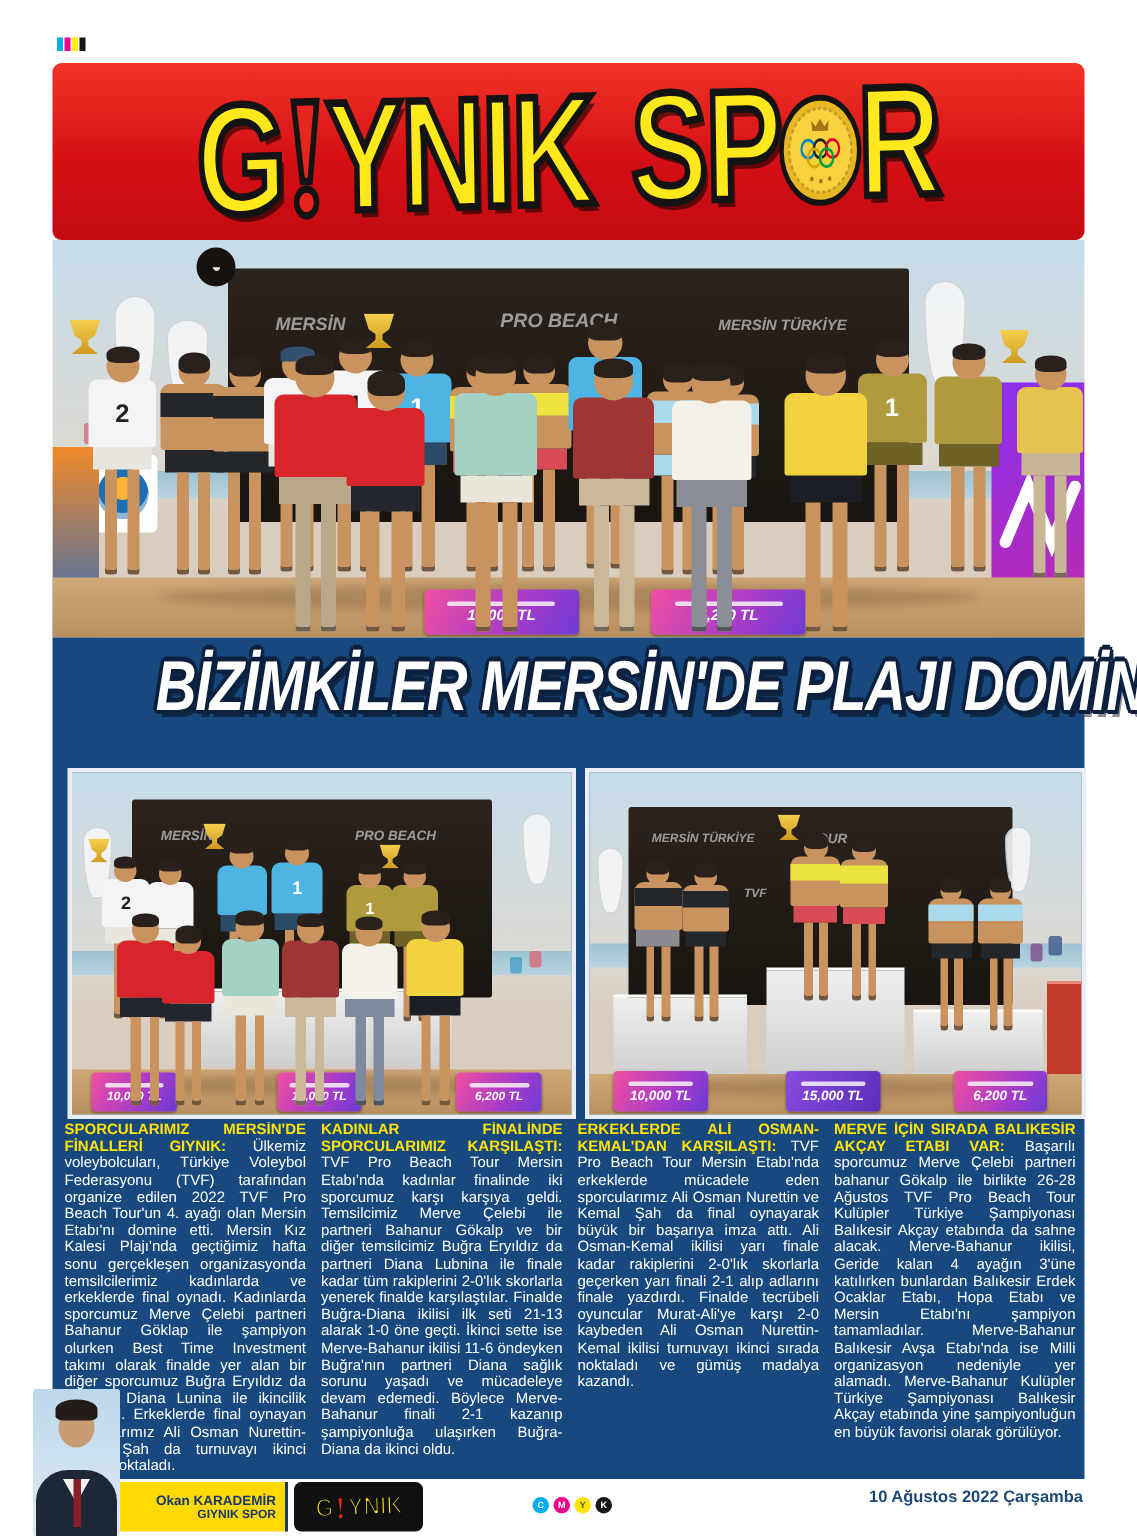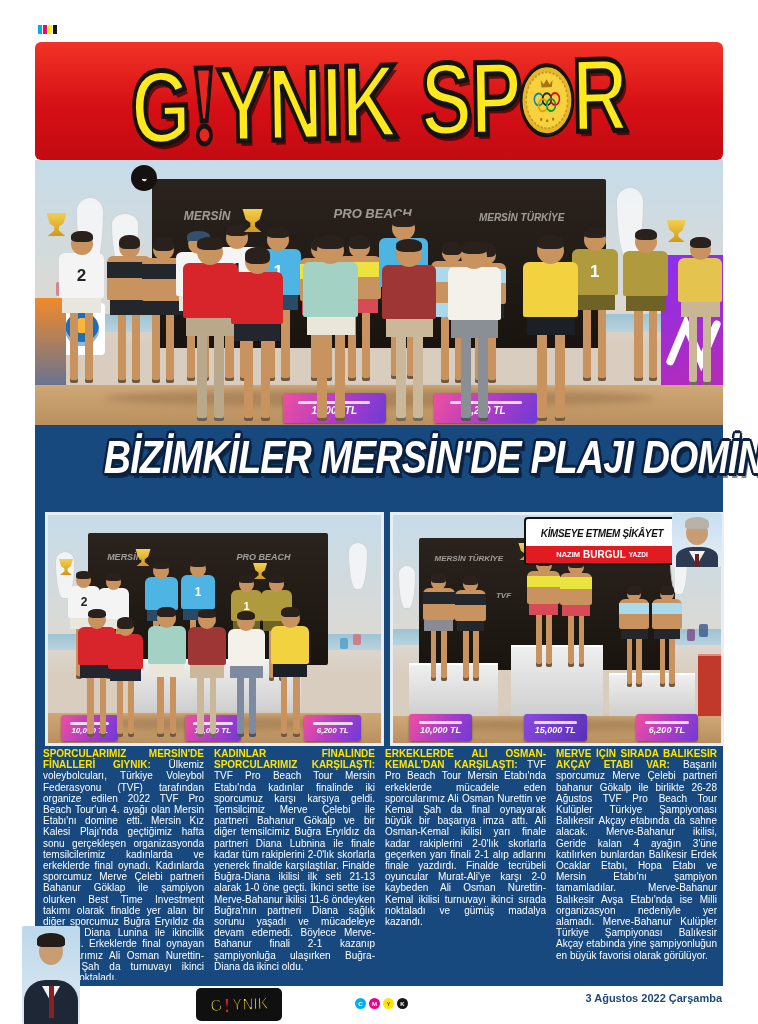--- a/index.html
+++ b/index.html
@@ -708,37 +708,20 @@
           </div>
           <div class="p-bottom" style="height: 10px; background: rgb(35, 38, 43);"></div>
           <div class="p-legs" style="flex: 1 1 0%;">
             <div class="p-leg" style="background: rgb(201, 147, 95);"></div>
             <div class="p-leg" style="background: rgb(201, 147, 95);"></div>
           </div>
         </div>
       </div>
   </div>
 
-  <div class="columnist">
-    <div class="col-box">
-      <div class="col-title">KİMSEYE ETMEM ŞİKÂYET</div>
-      <div class="col-byline">
-        <span class="b1">NAZIM</span>
-        <span class="b2">BURGUL</span>
-        <span class="b3">YAZDI</span>
-      </div>
-    </div>
-    <div class="col-photo">
-      <div class="suit" style="left:4px;bottom:-6px;width:42px;height:26px;background:#2c3a52"></div>
-      <div class="shirtv" style="left:17px;bottom:2px;width:16px;height:14px"></div>
-      <div class="tie" style="left:23px;bottom:0;width:4px;height:13px"></div>
-      <div class="face" style="left:14px;top:8px;width:22px;height:24px"></div>
-      <div class="hairgrey" style="left:13px;top:4px;width:24px;height:12px;background:#b9b2a8"></div>
-    </div>
-  </div>
 
   <div class="articles">
     <div class="article">
       <b>SPORCULARIMIZ MERSİN'DE FİNALLERİ GIYNIK:</b>
       <span>Ülkemiz voleybolcuları, Türkiye Voleybol Federasyonu (TVF) tarafından organize edilen 2022 TVF Pro Beach Tour'un 4. ayağı olan Mersin Etabı'nı domine etti. Mersin Kız Kalesi Plajı'nda geçtiğimiz hafta sonu gerçekleşen organizasyonda temsilcilerimiz kadınlarda ve erkeklerde final oynadı. Kadınlarda sporcumuz Merve Çelebi partneri Bahanur Göklap ile şampiyon olurken Best Time Investment takımı olarak finalde yer alan bir diğer sporcumuz Buğra Eryıldız da partneri Diana Lunina ile ikincilik elde etti. Erkeklerde final oynayan sporcularımız Ali Osman Nurettin-Kemal Şah da turnuvayı ikinci sırada noktaladı.</span>
     </div>
     <div class="article">
       <b>KADINLAR FİNALİNDE SPORCULARIMIZ KARŞILAŞTI:</b>
       <span>TVF Pro Beach Tour Mersin Etabı'nda kadınlar finalinde iki sporcumuz karşı karşıya geldi. Temsilcimiz Merve Çelebi ile partneri Bahanur Gökalp ve bir diğer temsilcimiz Buğra Eryıldız da partneri Diana Lubnina ile finale kadar tüm rakiplerini 2-0'lık skorlarla yenerek finalde karşılaştılar. Finalde Buğra-Diana ikilisi ilk seti 21-13 alarak 1-0 öne geçti. İkinci sette ise Merve-Bahanur ikilisi 11-6 öndeyken Buğra'nın partneri Diana sağlık sorunu yaşadı ve mücadeleye devam edemedi. Böylece Merve-Bahanur finali 2-1 kazanıp şampiyonluğa ulaşırken Buğra-Diana da ikinci oldu.</span>
     </div>
@@ -751,32 +734,36 @@
       <span>Başarılı sporcumuz Merve Çelebi partneri bahanur Gökalp ile birlikte 26-28 Ağustos TVF Pro Beach Tour Kulüpler Türkiye Şampiyonası Balıkesir Akçay etabında da sahne alacak. Merve-Bahanur ikilisi, Geride kalan 4 ayağın 3'üne katılırken bunlardan Balıkesir Erdek Ocaklar Etabı, Hopa Etabı ve Mersin Etabı'nı şampiyon tamamladılar. Merve-Bahanur Balıkesir Avşa Etabı'nda ise Milli organizasyon nedeniyle yer alamadı. Merve-Bahanur Kulüpler Türkiye Şampiyonası Balıkesir Akçay etabında yine şampiyonluğun en büyük favorisi olarak görülüyor.</span>
     </div>
   </div>
 
   <div class="okan">
     <div class="face" style="left:17px;top:12px;width:24px;height:27px"></div>
     <div class="hairgrey" style="left:15px;top:7px;width:28px;height:14px;background:#241c18"></div>
     <div class="suit" style="left:2px;bottom:-8px;width:54px;height:52px;background:#1d2736"></div>
     <div class="shirtv" style="left:20px;bottom:22px;width:18px;height:16px"></div>
     <div class="tie" style="left:27px;bottom:6px;width:5px;height:32px;background:#8a2026"></div>
+  </div>
+  <div class="byline-box">
+    <span class="l1">Okan KARADEMİR</span>
+    <span class="l2">GIYNIK SPOR</span>
   </div>
   <div class="foot-logo">
     <div class="mast-row">
       <span class="mast-letters">G</span>
       <svg class="wedge" width="7" height="16" viewBox="0 0 34 86">
         <polygon points="7,5 28,5 21,58 14,58" fill="#e8251f" stroke="#131313" stroke-width="6"></polygon>
         <circle cx="17.5" cy="72" r="10" fill="#e8251f" stroke="#131313" stroke-width="6"></circle>
       </svg>
       <span class="mast-letters">YNIK</span>
     </div>
   </div>
   <div class="cmyk">
     <i style="background:#00aeef">C</i>
     <i style="background:#ec008c">M</i>
     <i style="background:#ffe500;color:#555">Y</i>
     <i style="background:#161616">K</i>
   </div>
-  <div class="pagedate">3 Ağustos 2022 Çarşamba</div>
+  <div class="pagedate">10 Ağustos 2022 Çarşamba</div>
 
 </div>
 
 </body></html>

